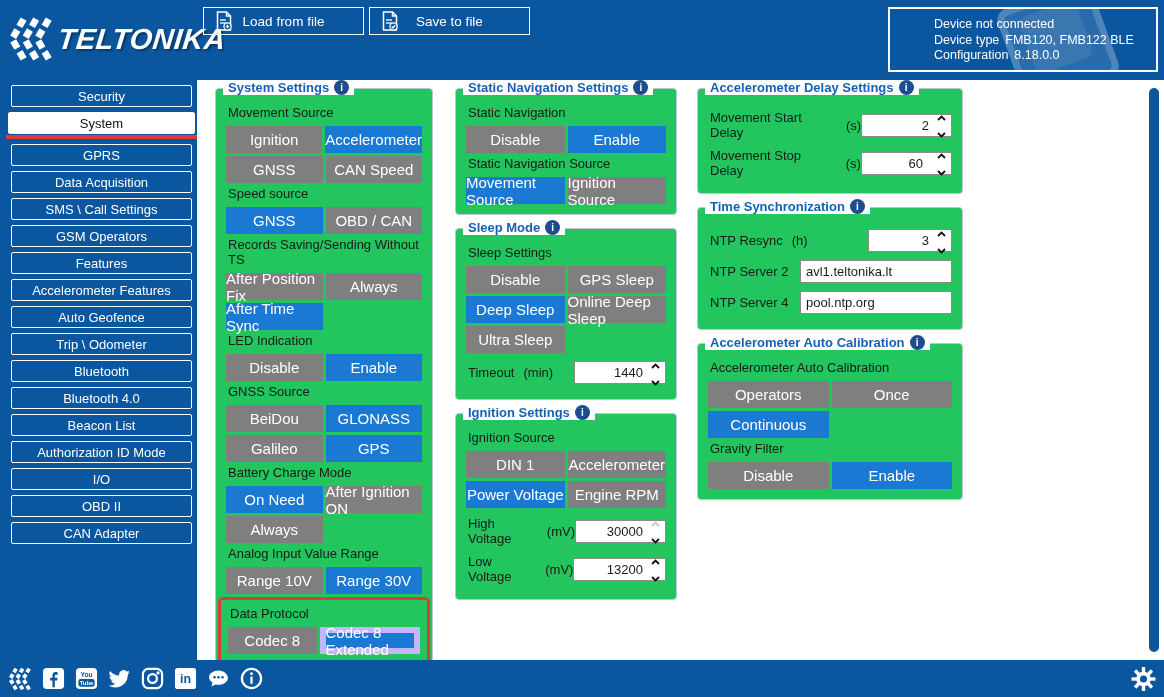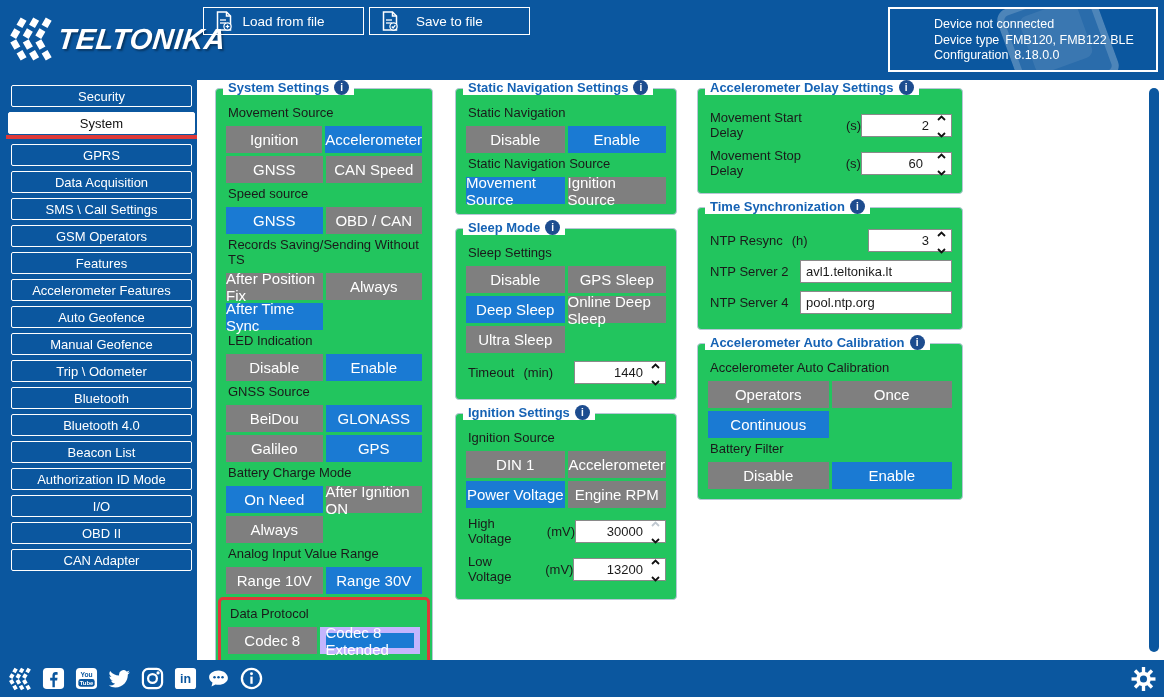--- a/index.html
+++ b/index.html
@@ -160,23 +160,20 @@
     <div class="side-item">
       <div class="side-btn">Features</div>
     </div>
     <div class="side-item">
       <div class="side-btn">Accelerometer Features</div>
     </div>
     <div class="side-item">
       <div class="side-btn">Auto Geofence</div>
     </div>
     <div class="side-item">
-      <div class="side-btn">Manual Geofence</div>
-    </div>
-    <div class="side-item">
       <div class="side-btn">Trip \ Odometer</div>
     </div>
     <div class="side-item">
       <div class="side-btn">Bluetooth</div>
     </div>
     <div class="side-item">
       <div class="side-btn">Bluetooth 4.0</div>
     </div>
     <div class="side-item">
       <div class="side-btn">Beacon List</div>
@@ -429,21 +426,21 @@
           <span class="info-ic">i</span>
         </div>
         <div class="grp-label">Accelerometer Auto Calibration</div>
         <div class="btn-row">
           <div class="tbtn gray">Operators</div>
           <div class="tbtn gray">Once</div>
         </div>
         <div class="btn-row half">
           <div class="tbtn blue">Continuous</div>
         </div>
-        <div class="grp-label">Battery Filter</div>
+        <div class="grp-label">Gravity Filter</div>
         <div class="btn-row">
           <div class="tbtn gray">Disable</div>
           <div class="tbtn blue">Enable</div>
         </div>
       </div>
     </div>
   </div>
 
 <div class="footer" id="footer">
     <span class="f-ic">

